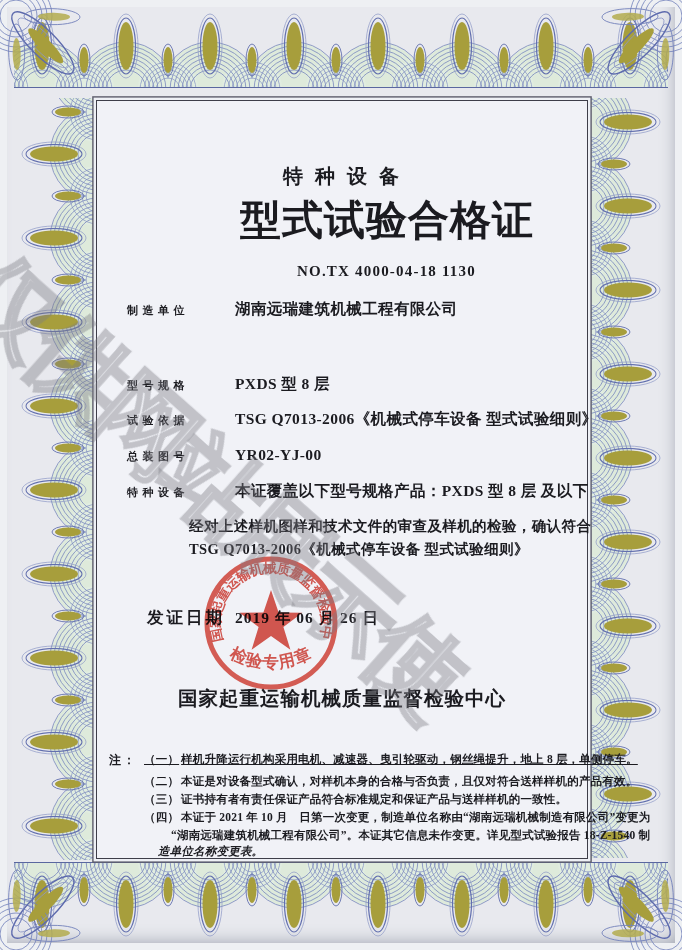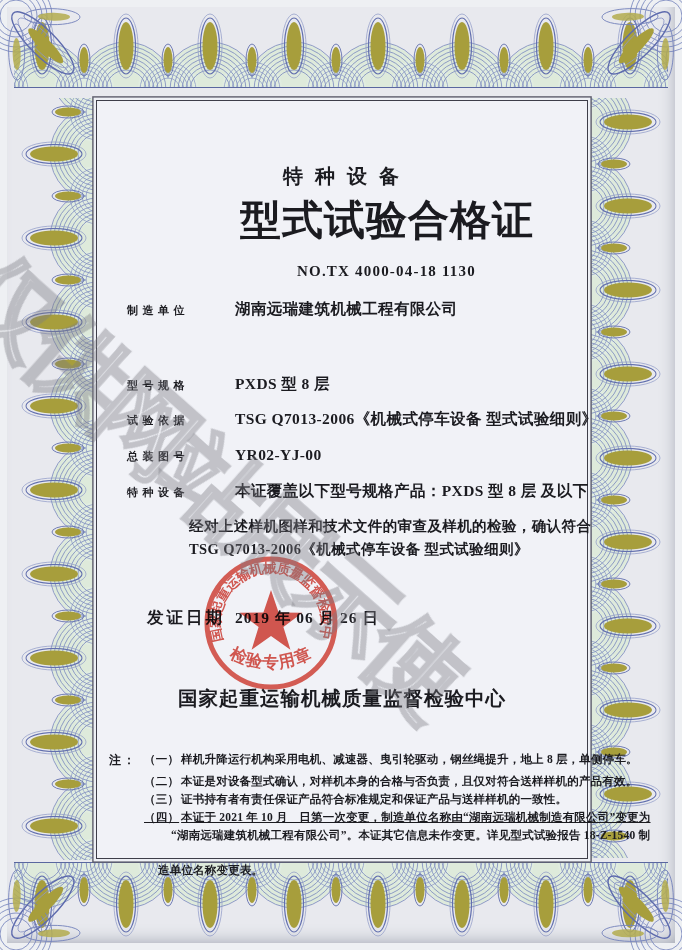--- a/index.html
+++ b/index.html
@@ -28,22 +28,22 @@
   .issuer{left:0;top:584px;width:100%;text-align:center;font-size:19.5px;font-weight:bold;letter-spacing:1px;}
   .seal{left:89px;top:437px;width:170px;height:170px;z-index:3;opacity:.92;mix-blend-mode:multiply;}
   .seal .ring{fill:none;stroke:#dd5348;stroke-width:5;}
   .seal .ringtxt{font-size:13.5px;font-weight:bold;fill:#d94b41;letter-spacing:.5px;}
   .seal .bottxt{font-size:16.5px;font-weight:bold;fill:#d94b41;letter-spacing:1px;}
   .seal .star{fill:#d94b41;}
   .note-label{left:12px;top:651px;font-size:12px;font-weight:bold;letter-spacing:2px;}
   .note{left:47px;font-size:11.5px;font-weight:bold;letter-spacing:0.2px;}
   .note .pfx{position:static;margin-right:2px;}
   .note .ntext{position:static;}
-  .n0{top:651px;} .n1{top:673px;} .n2{top:691px;font-family:Liberation Mono, monospace;} .n3{top:709px;text-decoration:underline;}
-  .n3b{top:727px;left:74px;} .n3c{top:762px;left:61px;}
+  .n0{top:651px;text-decoration:underline;} .n1{top:673px;} .n2{top:691px;font-family:Liberation Mono, monospace;} .n3{top:709px;}
+  .n3b{top:727px;left:74px;} .n3c{top:743px;left:61px;font-style:italic;}
   .watermark{position:absolute;left:18px;top:228px;z-index:4;pointer-events:none;
              font-family:"Liberation Sans","DejaVu Sans",sans-serif;font-weight:900;font-size:96px;
              letter-spacing:-6px;color:rgba(0,0,0,0);
              -webkit-text-stroke:3px rgba(122,122,130,.40);
              transform:rotate(41.5deg);transform-origin:0 0;}
 </style>
 </head>
 <body>
 
 <div class="page">

